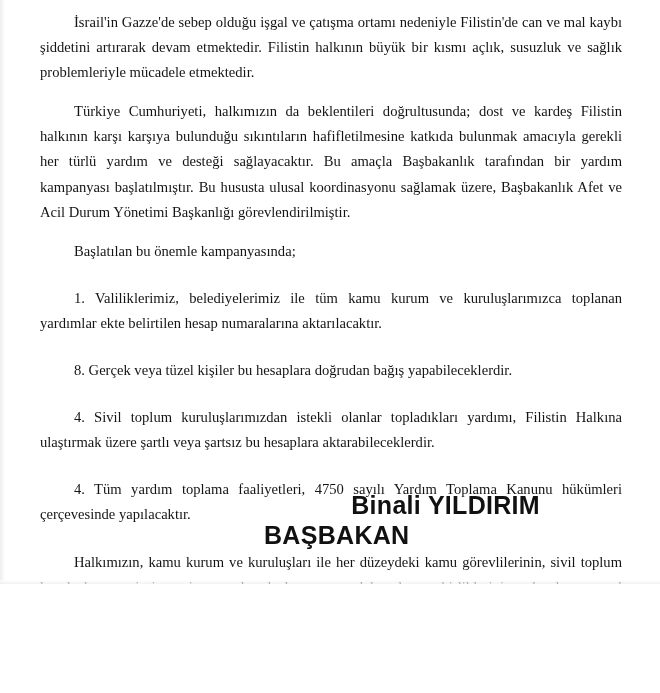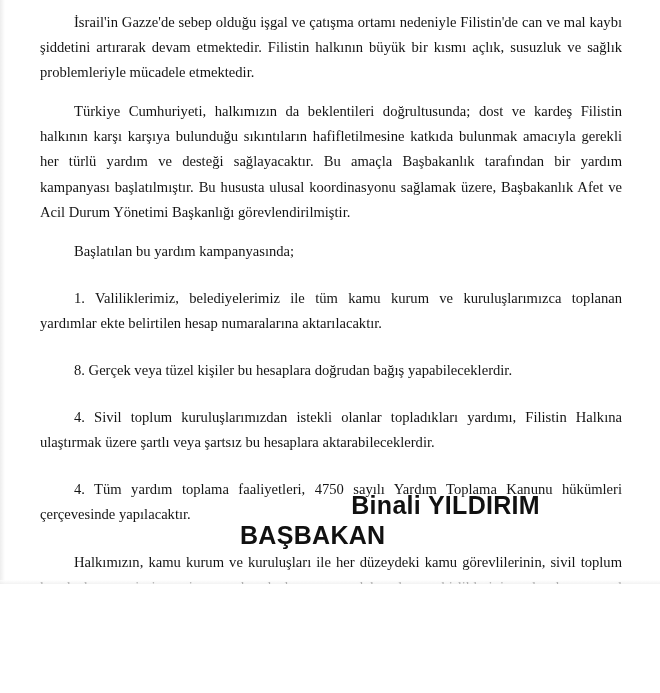--- a/index.html
+++ b/index.html
@@ -60,20 +60,21 @@
     line-height: 1.18;
     white-space: nowrap;
     text-align: right;
   }
   .sig-title {
     font-size: 25px;
     font-weight: 700;
     letter-spacing: 0.3px;
     line-height: 1.18;
     white-space: nowrap;
+    margin-left: 24px;
   }
   .edge-shade-left {
     position: absolute;
     left: 0;
     top: 0;
     width: 5px;
     height: 693px;
     background: linear-gradient(to right, #e9e9e9, #ffffff);
     opacity: 0.8;
   }
@@ -90,21 +91,21 @@
 </head>
 <body>
 
 <div class="page">
 
   <div class="edge-shade-left"></div>
 
   <div class="doc-body">
     <p class="para">İsrail'in Gazze'de sebep olduğu işgal ve çatışma ortamı nedeniyle Filistin'de can ve mal kaybı şiddetini artırarak devam etmektedir. Filistin halkının büyük bir kısmı açlık, susuzluk ve sağlık problemleriyle mücadele etmektedir.</p>
     <p class="para gap-large">Türkiye Cumhuriyeti, halkımızın da beklentileri doğrultusunda; dost ve kardeş Filistin halkının karşı karşıya bulunduğu sıkıntıların hafifletilmesine katkıda bulunmak amacıyla gerekli her türlü yardım ve desteği sağlayacaktır. Bu amaçla Başbakanlık tarafından bir yardım kampanyası başlatılmıştır. Bu hususta ulusal koordinasyonu sağlamak üzere, Başbakanlık Afet ve Acil Durum Yönetimi Başkanlığı görevlendirilmiştir.</p>
-    <p class="para gap-large">Başlatılan bu yardım kampanyasında;</p>
+    <p class="para gap-large">Başlatılan bu önemle kampanyasında;</p>
     <p class="para gap-small">1. Valiliklerimiz, belediyelerimiz ile tüm kamu kurum ve kuruluşlarımızca toplanan yardımlar ekte belirtilen hesap numaralarına aktarılacaktır.</p>
     <p class="para gap-small">8. Gerçek veya tüzel kişiler bu hesaplara doğrudan bağış yapabileceklerdir.</p>
     <p class="para gap-small">4. Sivil toplum kuruluşlarımızdan istekli olanlar topladıkları yardımı, Filistin Halkına ulaştırmak üzere şartlı veya şartsız bu hesaplara aktarabileceklerdir.</p>
     <p class="para gap-small">4. Tüm yardım toplama faaliyetleri, 4750 sayılı Yardım Toplama Kanunu hükümleri çerçevesinde yapılacaktır.</p>
     <p class="para gap-small">Halkımızın, kamu kurum ve kuruluşları ile her düzeydeki kamu görevlilerinin, sivil toplum kuruluşlarının, işçi ve işveren kuruluşlarının, meslek oda ve birliklerinin, ulusal ve yerel basınımızın, bir insanlık görevi olan bu yardım kampanyasına gönüllü olarak her türlü desteği vereceklerine inancımız tamdır.</p>
     <p class="para gap-small">Bilgilerinizi ve gereğini önemle rica ederim.</p>
   </div>
 
   <div class="signature-block">
     <div class="sig-name">Binali YILDIRIM</div>

